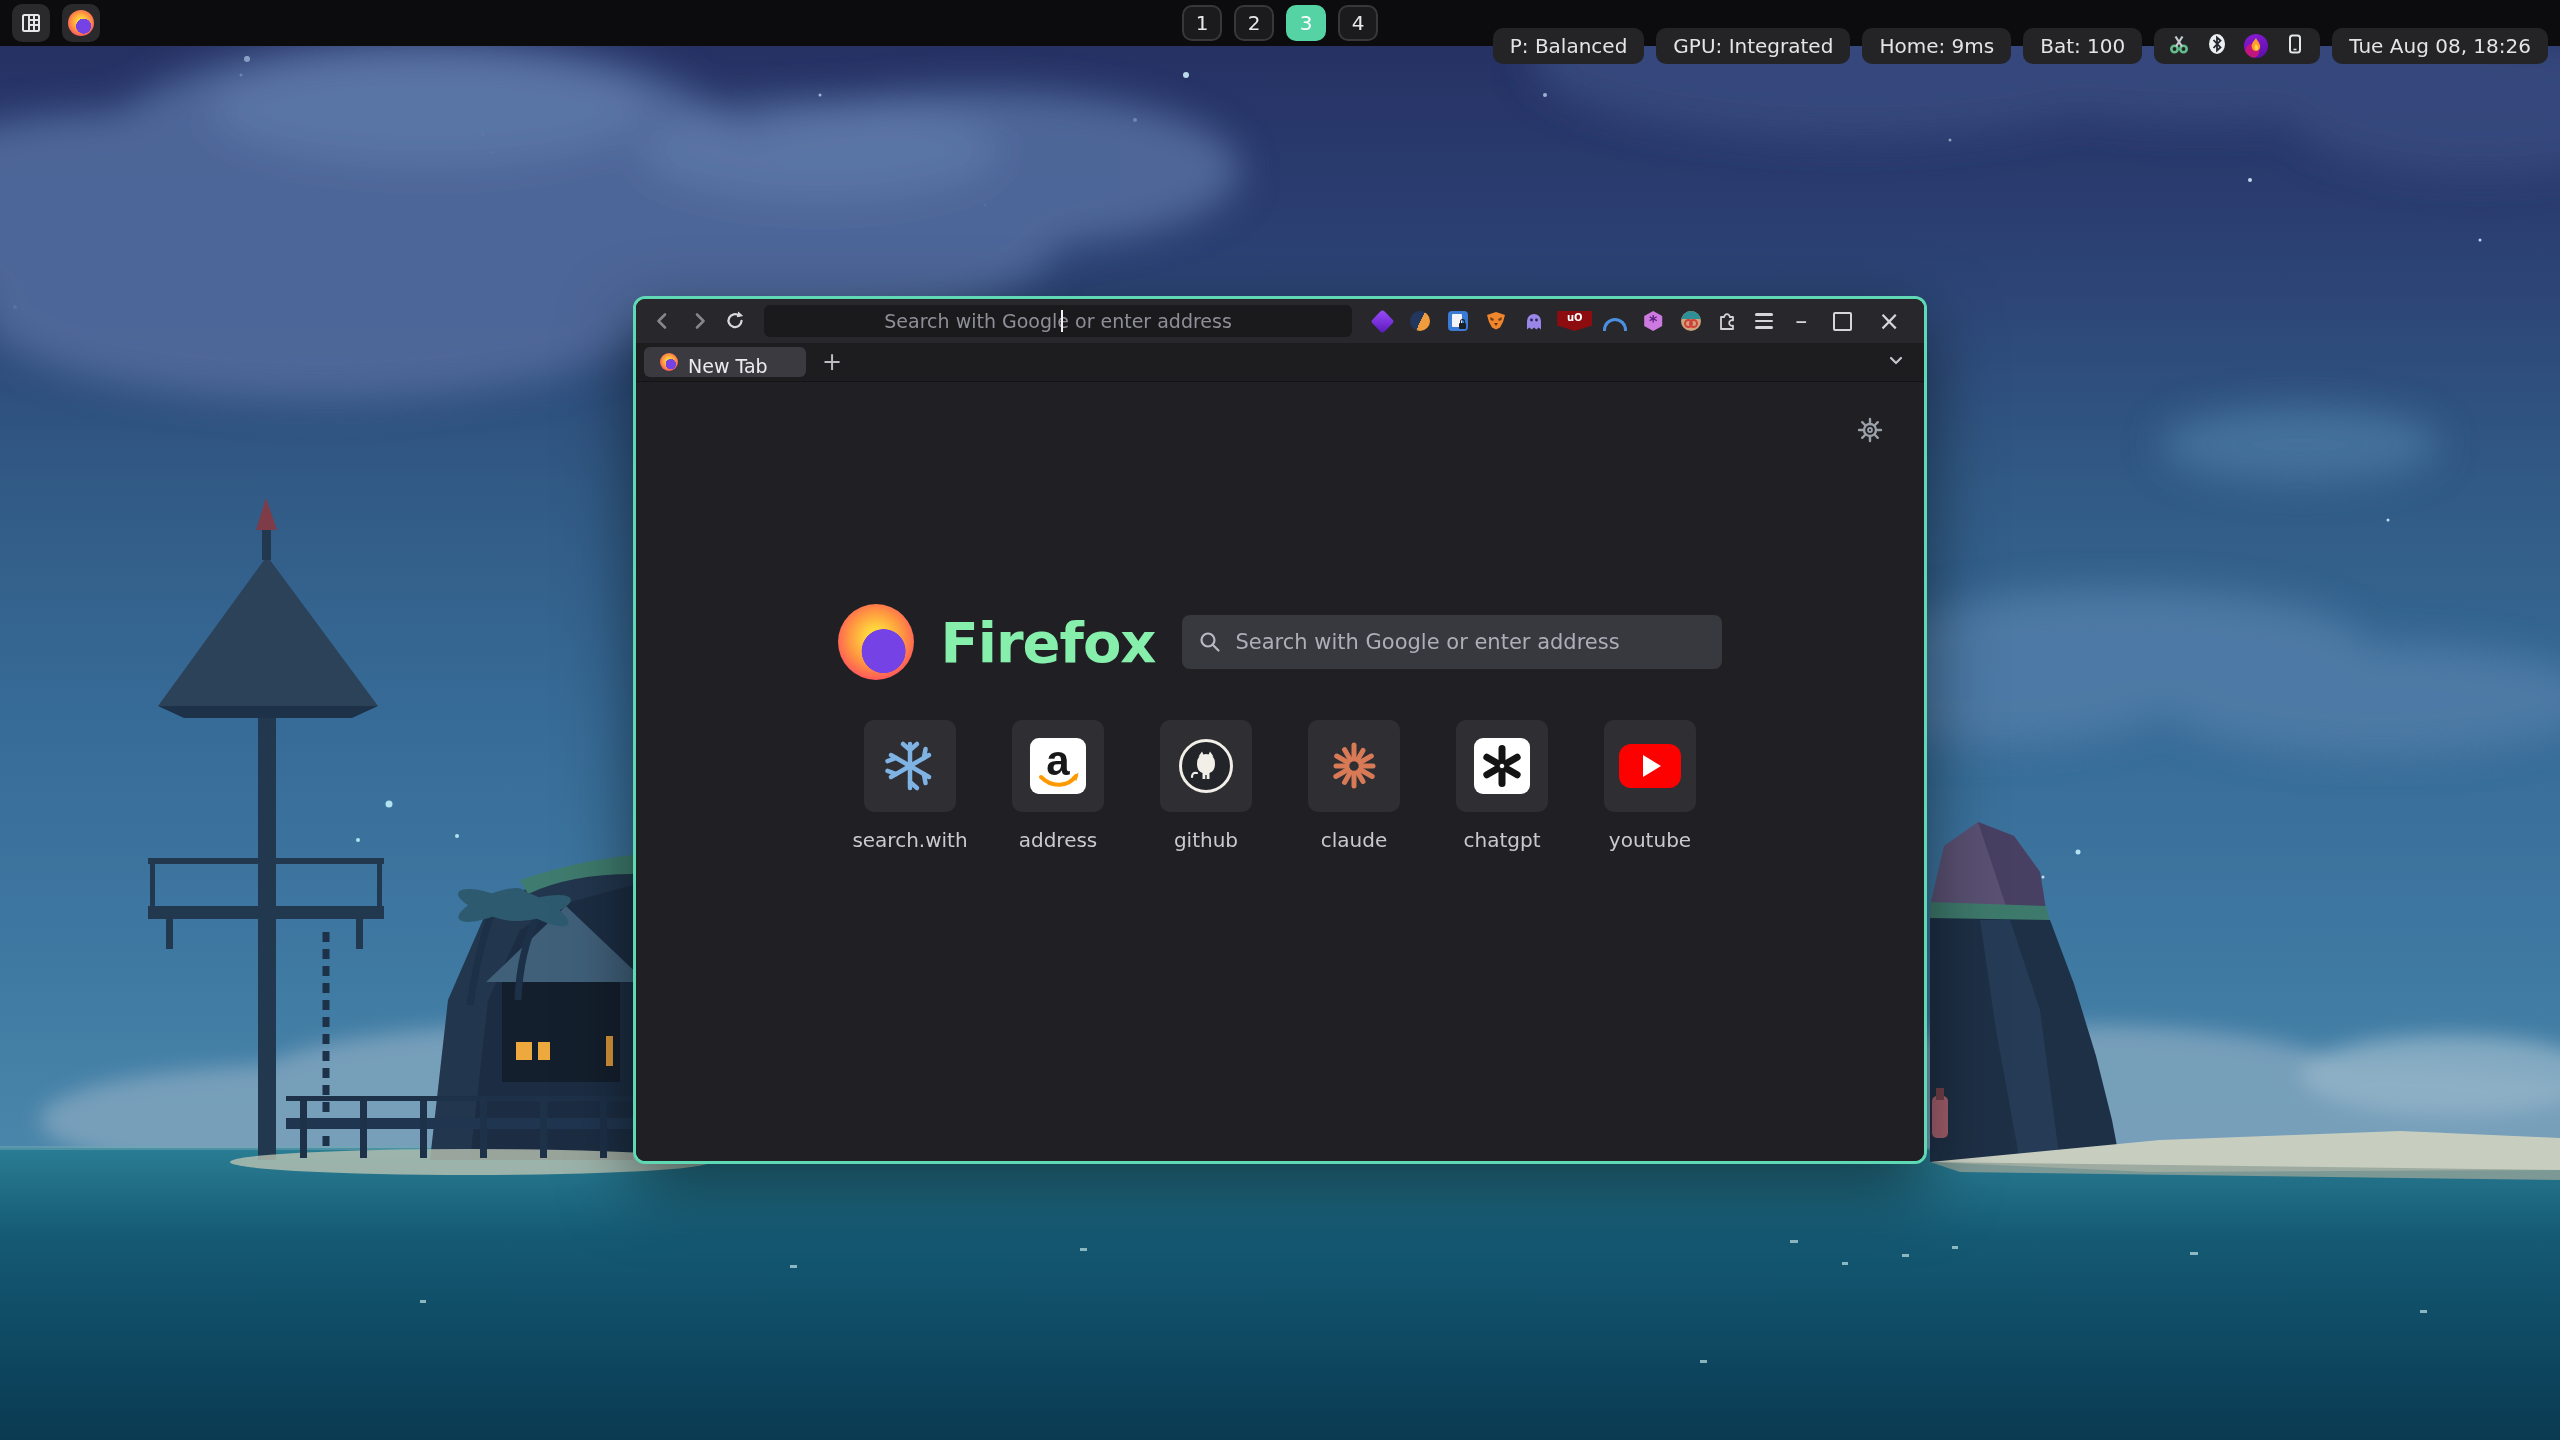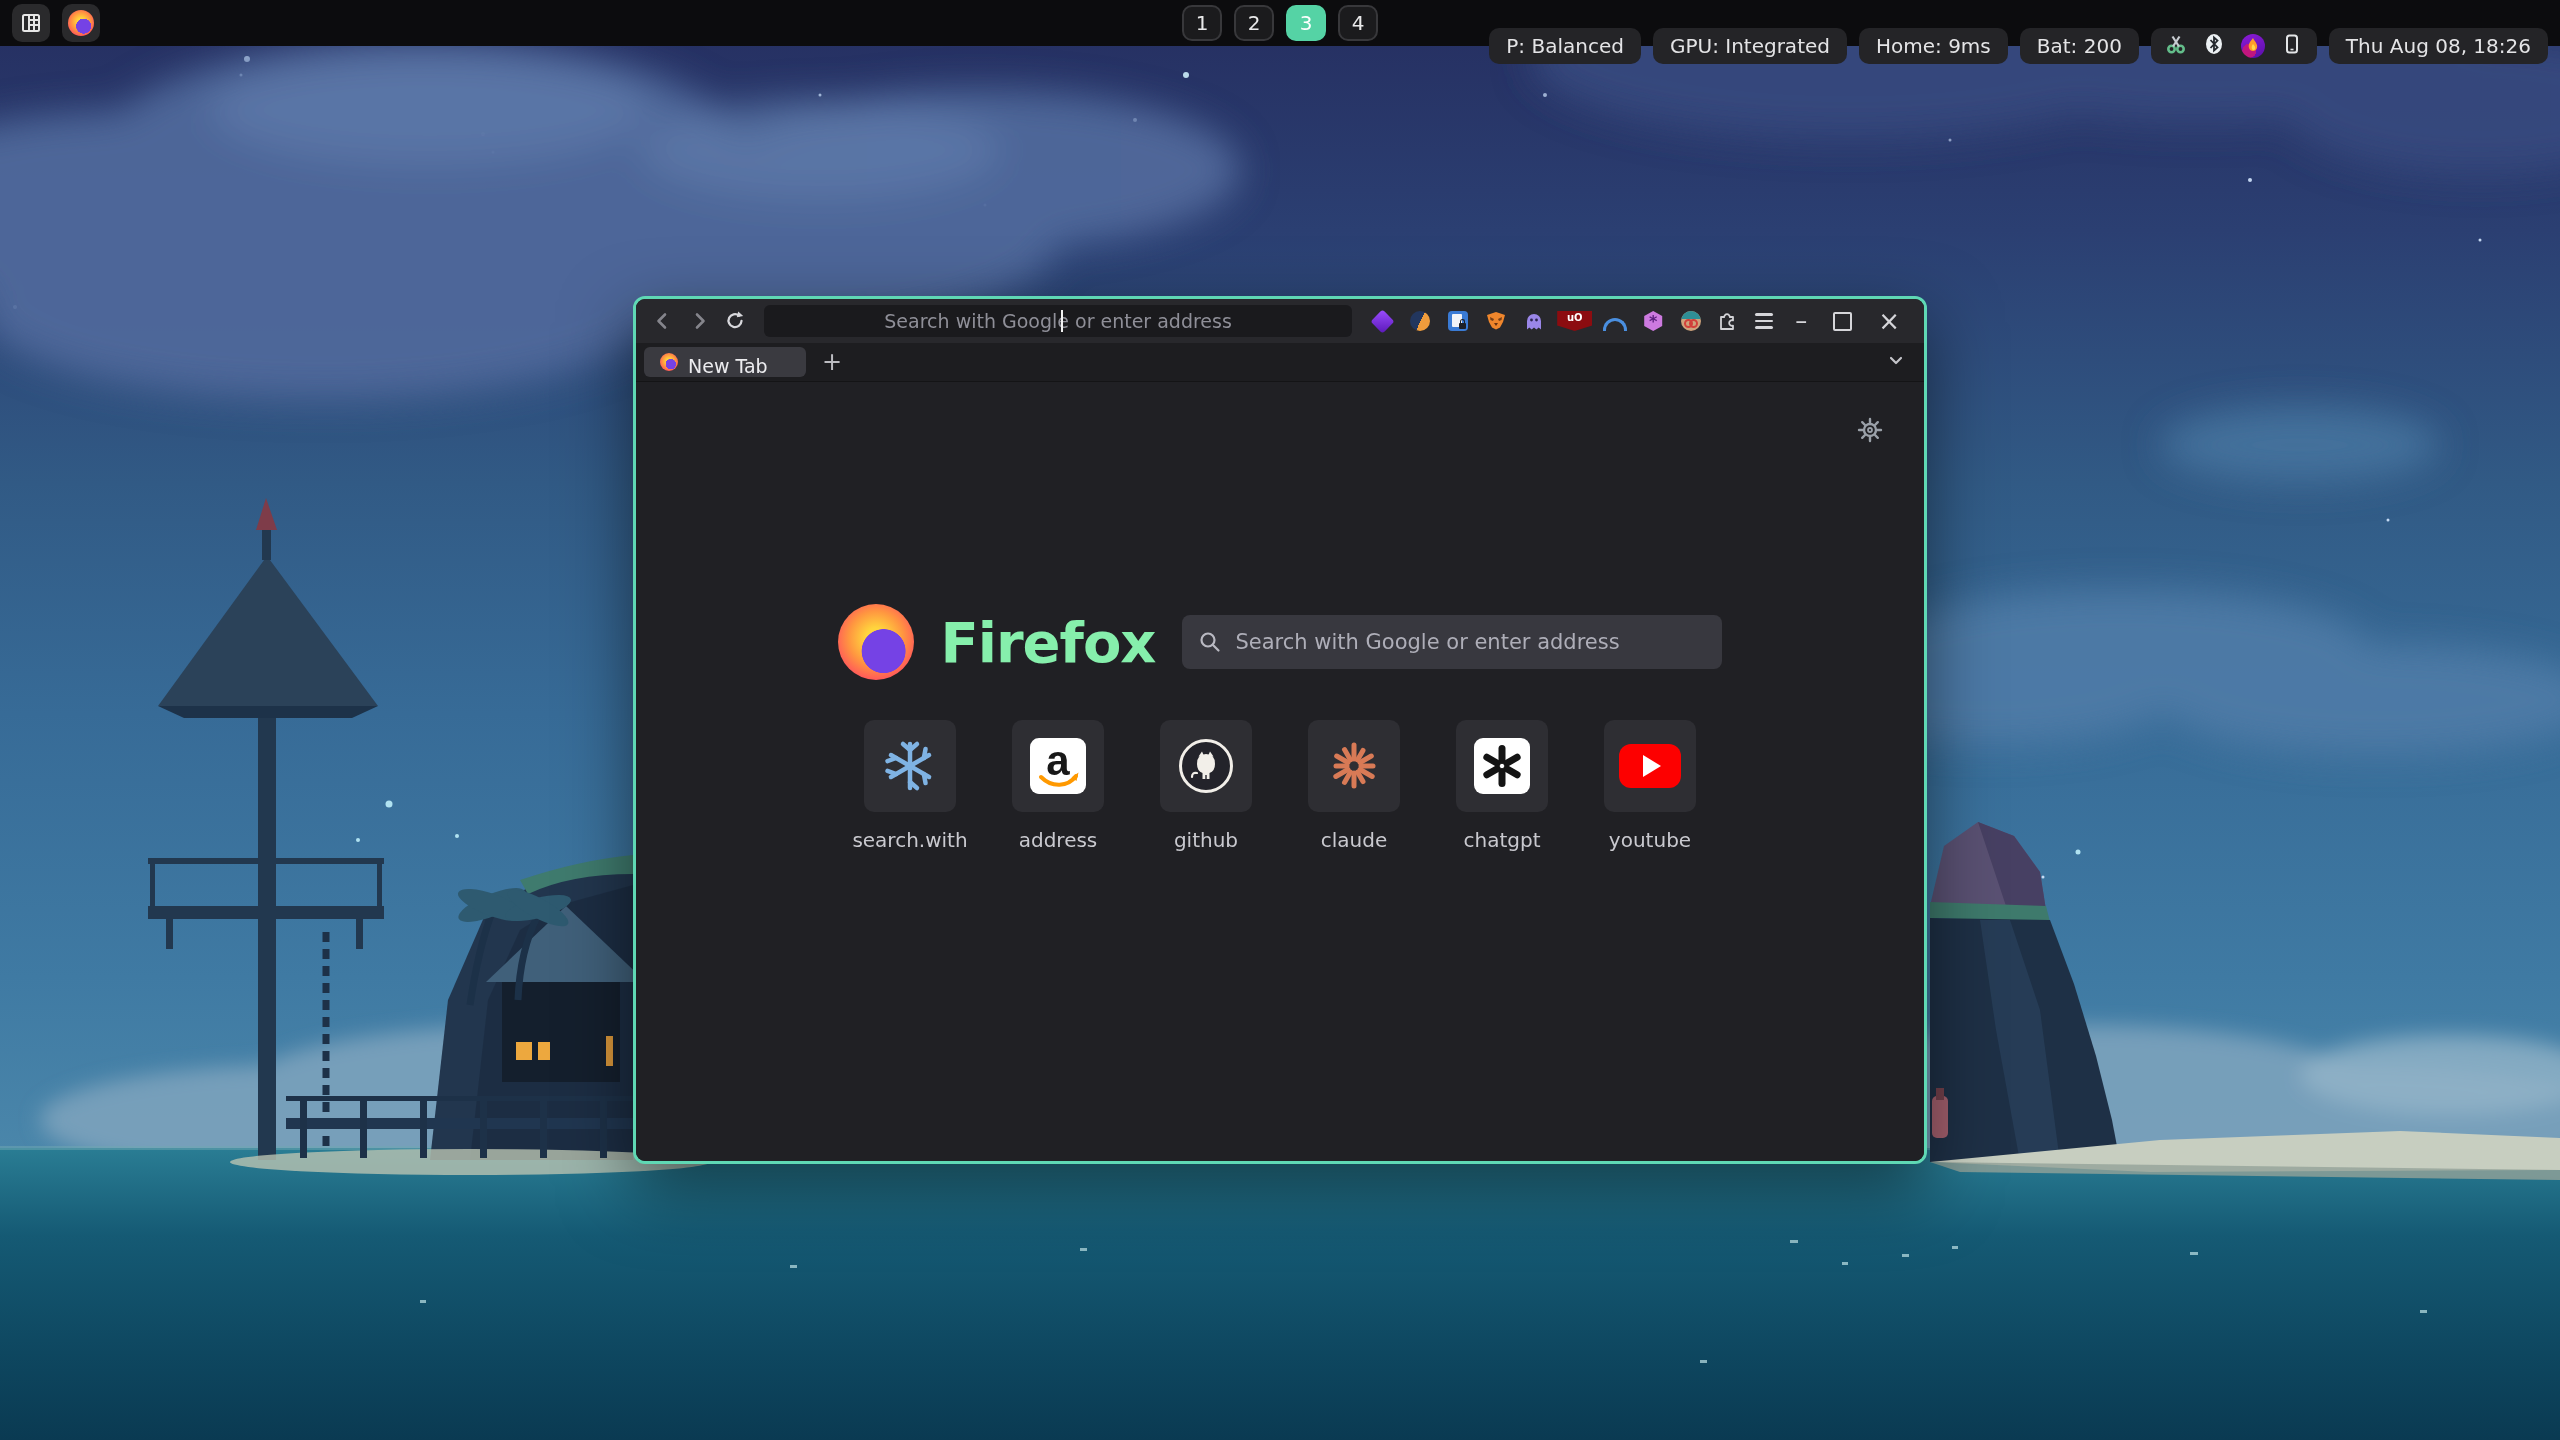--- a/index.html
+++ b/index.html
@@ -291,21 +291,21 @@
       <div class="pill">
           <span>P: Balanced</span>
         </div>
       <div class="pill">
           <span>GPU: Integrated</span>
         </div>
       <div class="pill">
           <span>Home: 9ms</span>
         </div>
       <div class="pill">
-          <span>Bat: 200</span>
+          <span>Bat: 100</span>
         </div>
 
       <div class="pill tray">
         <span>
           <svg width="22" height="22" viewBox="0 0 22 22">
             <circle cx="6.5" cy="16" r="3.2" stroke="#63bd8a" stroke-width="2.6" fill="none"></circle>
             <circle cx="15.5" cy="16" r="3.2" stroke="#63bd8a" stroke-width="2.6" fill="none"></circle>
             <line x1="8" y1="13.5" x2="14.5" y2="3.5" stroke="#c8cdd2" stroke-width="2.2"></line>
             <line x1="14" y1="13.5" x2="7.5" y2="3.5" stroke="#c8cdd2" stroke-width="2.2"></line>
           </svg>
@@ -324,21 +324,21 @@
         </span>
         <span>
           <svg width="22" height="22" viewBox="0 0 22 22">
             <rect x="6" y="2.5" width="10" height="17" rx="2.5" fill="none" stroke="#e4e6e8" stroke-width="2"></rect>
             <line x1="9.5" y1="16.5" x2="12.5" y2="16.5" stroke="#e4e6e8" stroke-width="1.6"></line>
           </svg>
         </span>
       </div>
 
       <div class="pill">
-          <span>Thu Aug 08, 18:26</span>
+          <span>Tue Aug 08, 18:26</span>
         </div>
     </div>
   </header>
 
   <div class="fx-window">
 
     <div class="navbar">
       <div class="nav-ic">
         <svg width="22" height="22" viewBox="0 0 22 22">
             <polyline points="13,4.5 6.5,11 13,17.5" fill="none" stroke="#85858c" stroke-width="2.6" stroke-linecap="round" stroke-linejoin="round"></polyline>

